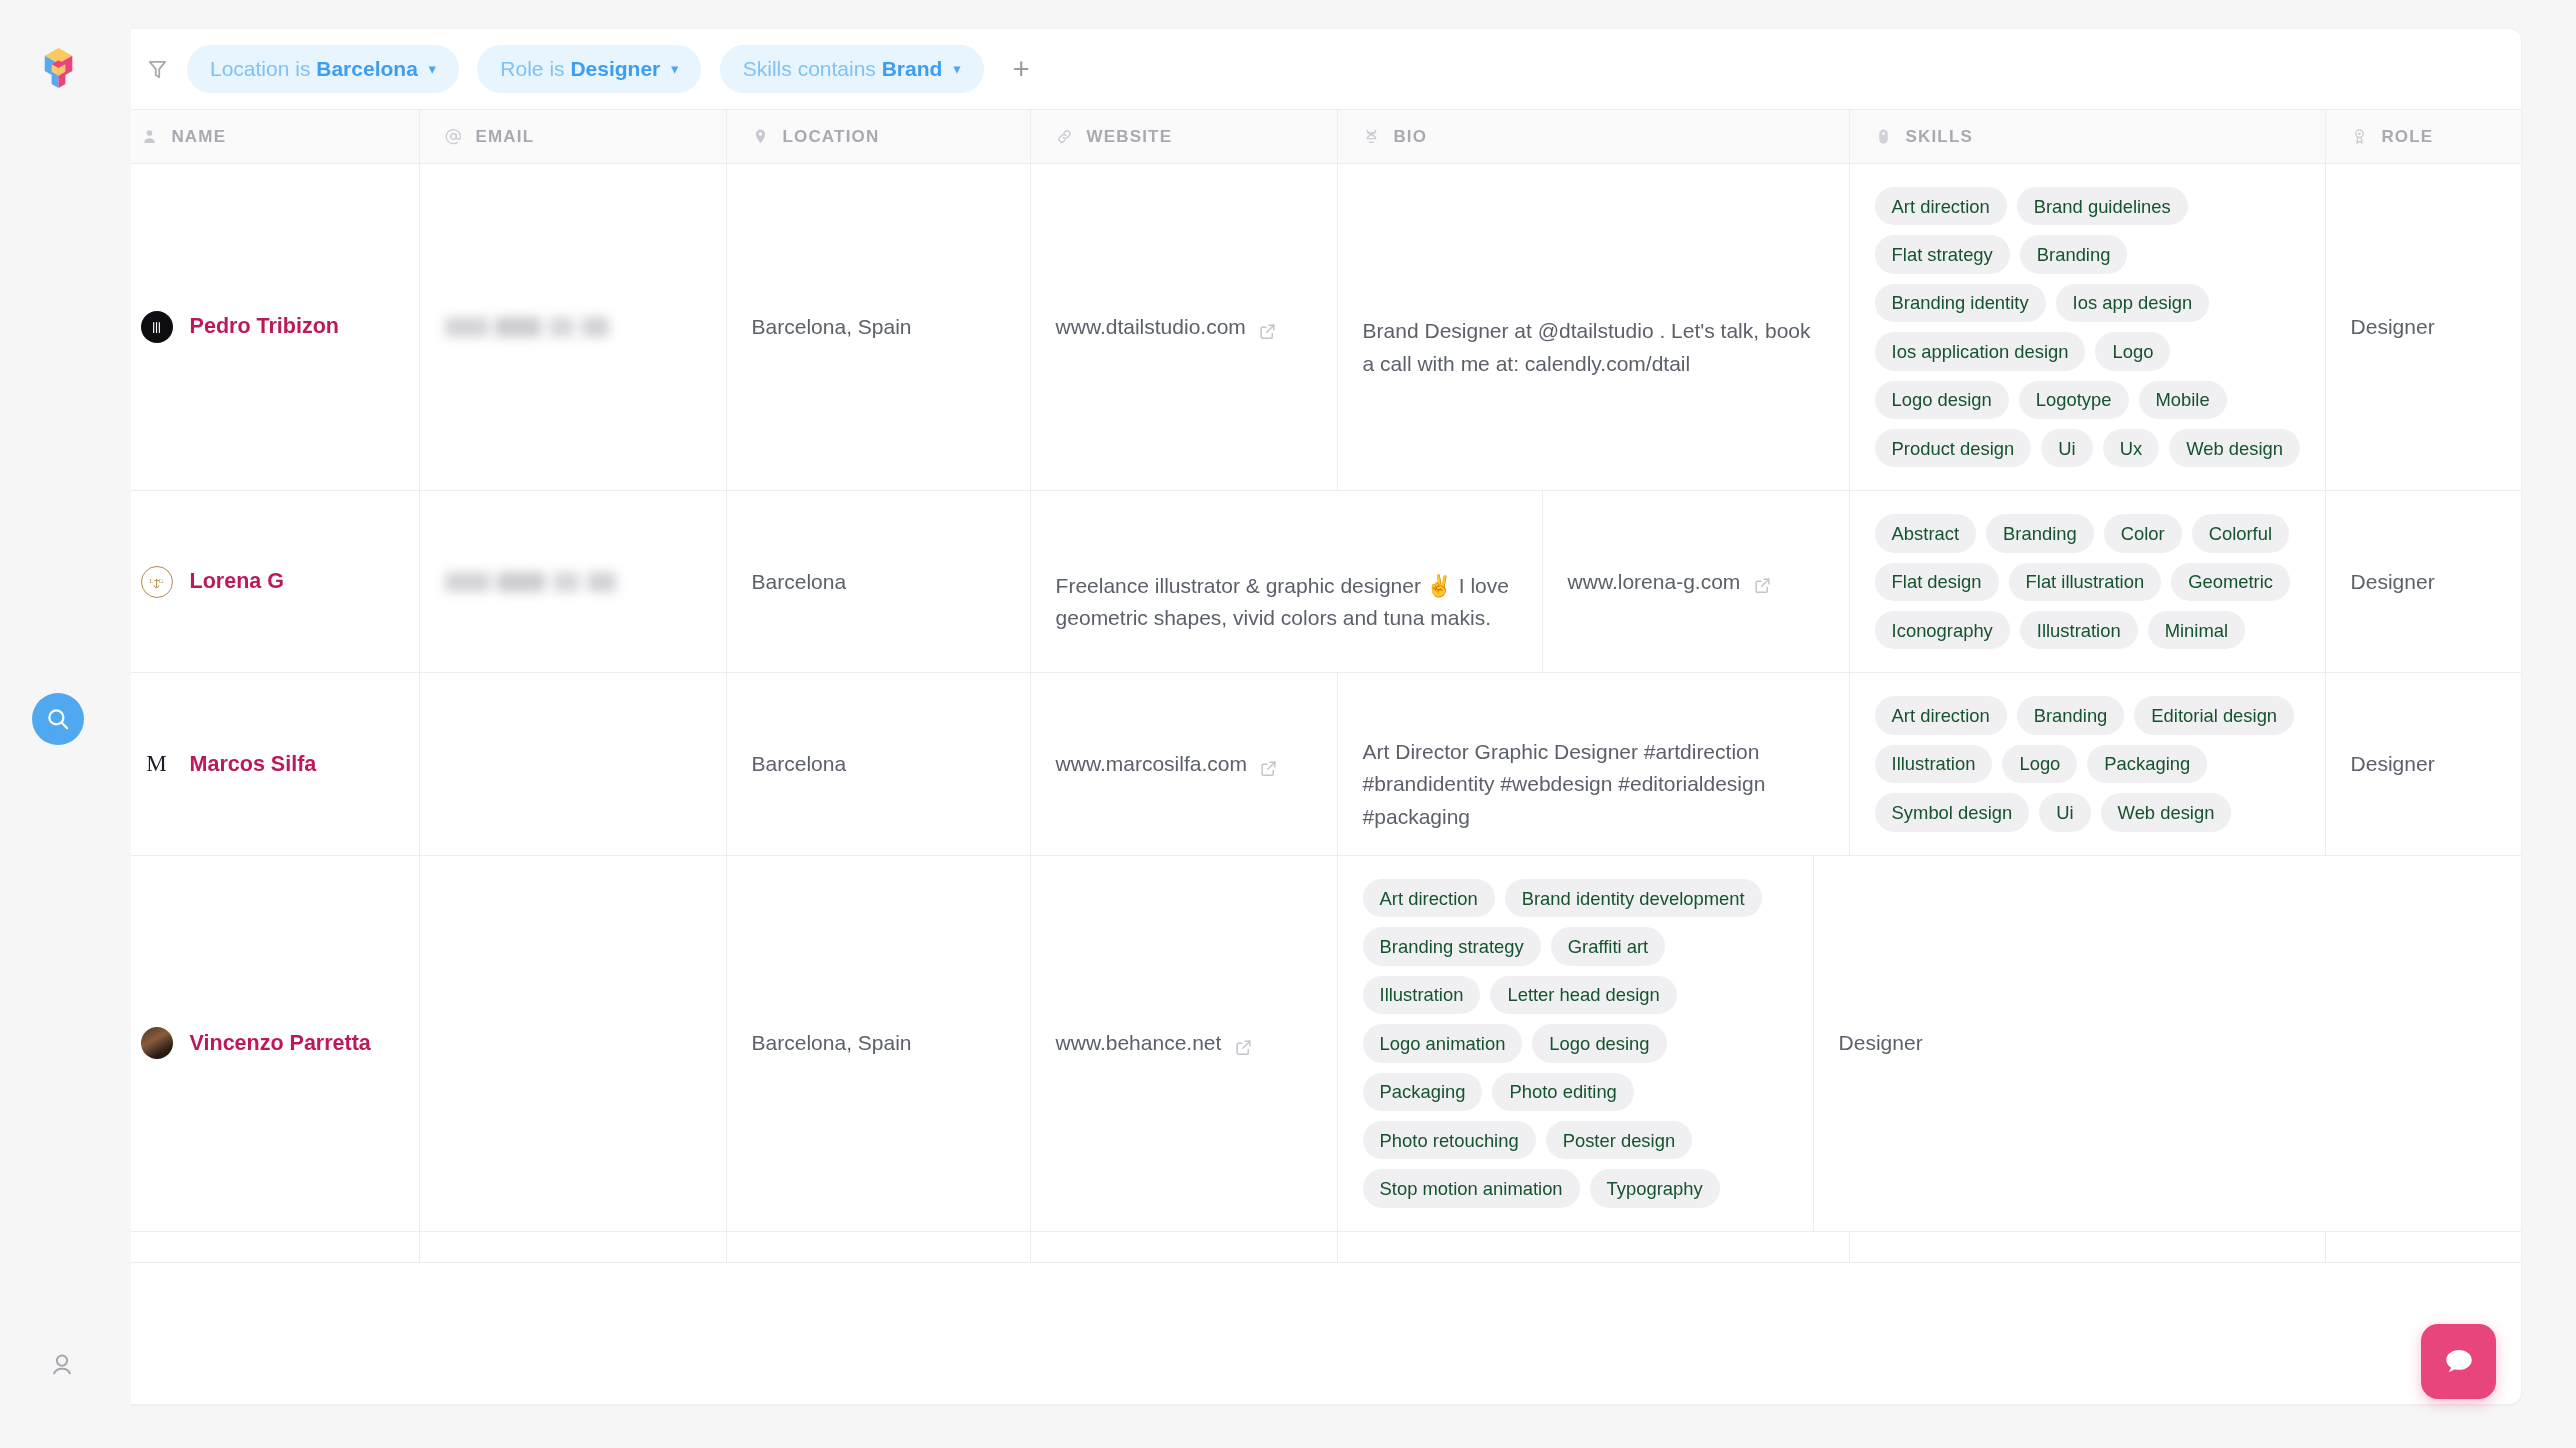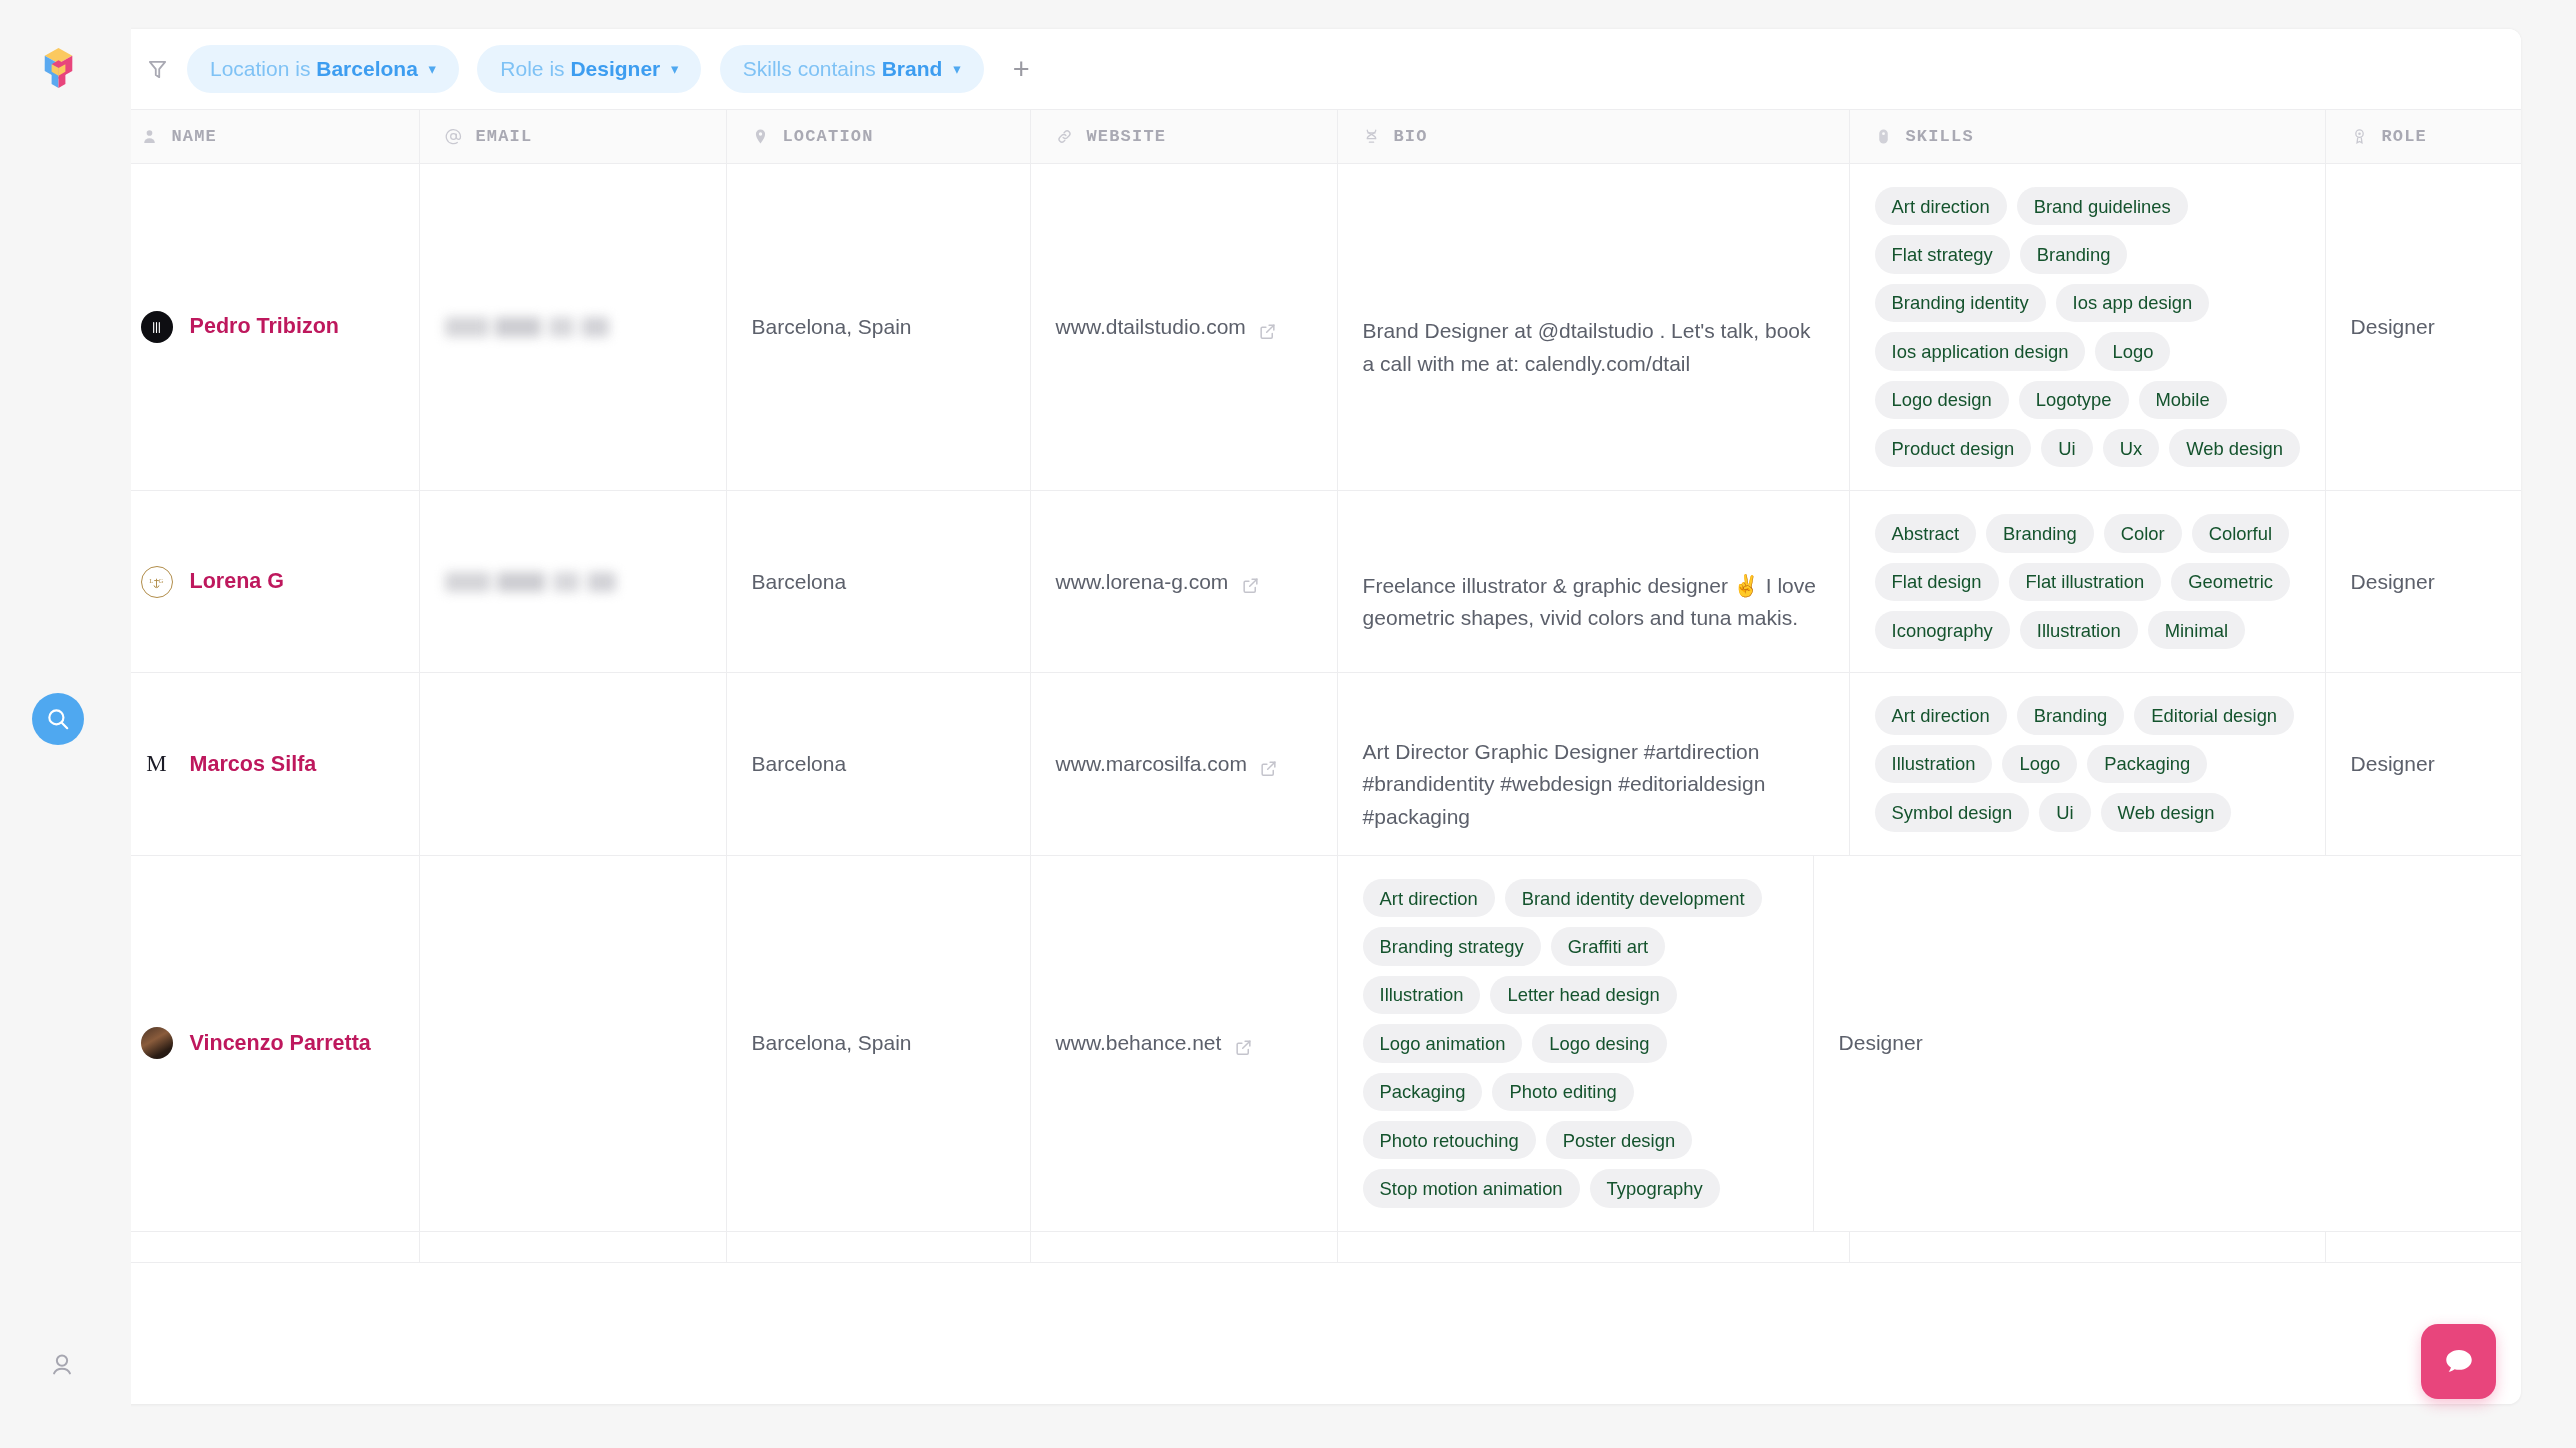--- a/index.html
+++ b/index.html
@@ -97,21 +97,20 @@
   }
 
   
   .table { width: 100%; }
   .thead {
     display: flex;
     height: 55px;
     background: #fafafa;
     border-top: 0.8px solid #ededef;
     border-bottom: 0.8px solid #ededef;
-    font-family: Liberation Mono, monospace;
   }
   .th {
     display: flex;
     align-items: center;
     gap: 10.8px;
     padding-left: 24.6px;
     border-right: 0.8px solid #ededef;
     color: #a9a9b3;
     font-size: 17px;
     font-weight: 700;
@@ -458,33 +457,33 @@
       </div>
 
       <div class="cell col-email">
         <span class="email-blur eb-2"></span>
       </div>
 
       <div class="cell col-location">
         <span>Barcelona</span>
       </div>
 
+      <div class="cell col-bio">
+        <span class="bio-text">Freelance illustrator &amp; graphic designer ✌️ I love geometric shapes, vivid colors and tuna makis.</span>
+      </div>
+
       <div class="cell col-website site-cell">
         <span class="site-text">www.lorena-g.com</span>
         <span class="ext-icon">
           <svg viewBox="0 0 24 24" width="19" height="19" fill="none" stroke="#c4c4cc" stroke-width="1.9" stroke-linecap="round">
             <path d="M14 4h6v6"></path>
               <path d="M20 4 11 13"></path>
             <path d="M18 14.5V19a1.5 1.5 0 0 1-1.5 1.5h-11A1.5 1.5 0 0 1 4 19V8a1.5 1.5 0 0 1 1.5-1.5H10"></path>
           </svg>
         </span>
-      </div>
-
-      <div class="cell col-bio">
-        <span class="bio-text">Freelance illustrator &amp; graphic designer ✌️ I love geometric shapes, vivid colors and tuna makis.</span>
       </div>
 
       <div class="cell col-skills skills-cell">
           <span class="tag">Abstract</span>
           <span class="tag">Branding</span>
           <span class="tag">Color</span>
           <span class="tag">Colorful</span>
           <span class="tag">Flat design</span>
           <span class="tag">Flat illustration</span>
           <span class="tag">Geometric</span>

